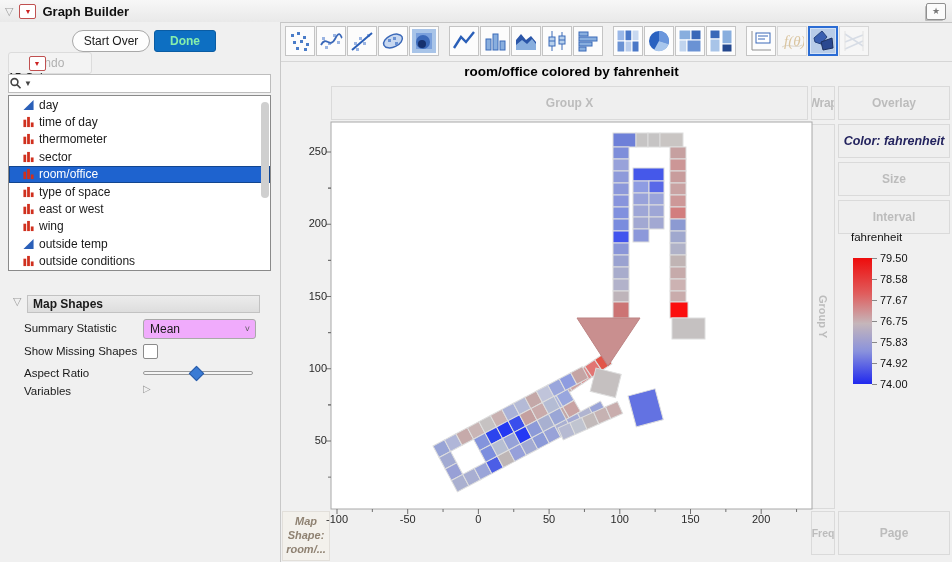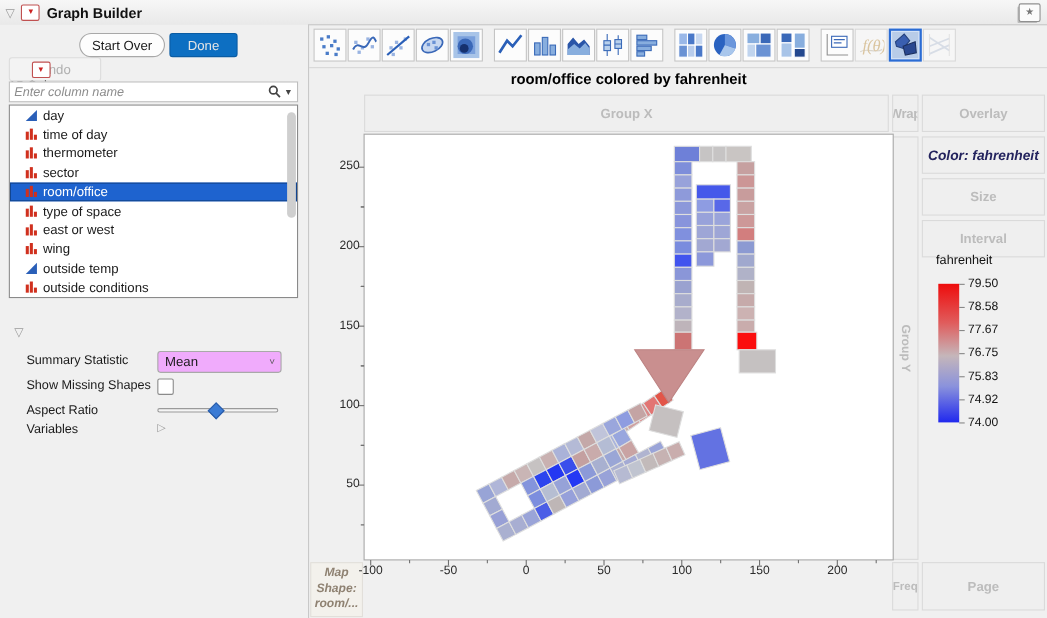--- a/index.html
+++ b/index.html
@@ -15,21 +15,21 @@
   .win-title{font-weight:bold;font-size:13px;color:#111;}
   .win-icon{margin-left:auto;margin-right:6px;width:18px;height:15px;border:1px solid #909090;border-radius:2px;
             background:#fbfbfb;display:flex;align-items:center;justify-content:center;font-size:9px;color:#777;
             box-shadow:-2px 2px 0 -1px #bbb;}
   
   .left-panel{left:0;top:22px;width:280px;height:540px;background:#f0f0f0;border-right:1px solid #c8c8c8;}
   .btn{position:absolute;height:22px;border-radius:3px;font-size:12px;display:flex;align-items:center;
        justify-content:center;box-sizing:border-box;cursor:default;}
   .btn-disabled{background:#f3f3f3;border:1px solid #dcdcdc;color:#b0b0b0;}
   .btn-normal{background:#fdfdfd;border:1px solid #a8a8a8;color:#1a1a1a;}
-  .btn-primary{background:#0d6fc2;border:1px solid #0a5ca3;color:#e5e5e5;font-weight:normal;}
+  .btn-primary{background:#0d6fc2;border:1px solid #0a5ca3;color:#86efac;font-weight:bold;}
   .sec-head{position:absolute;display:flex;align-items:center;font-size:12px;color:#222;}
   .search{position:absolute;left:8px;top:74px;width:263px;height:19px;background:#fff;border:1px solid #bdbdbd;
           box-sizing:border-box;display:flex;align-items:center;}
   .search input{flex:1;border:none;outline:none;font-style:italic;font-size:11.5px;color:#444;padding:0 4px;
                 font-family:"Liberation Sans",sans-serif;background:transparent;}
   .search input::placeholder{color:#8d8d8d;}
   .col-list{position:absolute;left:8px;top:95px;width:263px;height:176px;background:#fff;border:1px solid #8a8a8a;
             box-sizing:border-box;overflow:hidden;}
   .col-row{height:17.4px;display:flex;align-items:center;font-size:12px;padding-left:13px;white-space:nowrap;}
   .col-row.selected{background:#1e63cf;color:#fff;outline:1px solid #12458f;outline-offset:-1px;}
@@ -87,21 +87,20 @@
   <div class="btn btn-disabled" style="left:8px;top:8px;width:84px;margin-top:22px;">Undo</div>
   <div class="btn btn-normal" style="left:72px;top:8px;width:78px;border-radius:11px;">Start Over</div>
   <div class="btn btn-primary" style="left:154px;top:8px;width:62px;">Done</div>
 
   <div class="sec-head" style="left:8px;top:34px;flex-direction:column;">
     <span class="redtri-btn">▼</span>
     <span>15 Columns</span>
   </div>
 
   <div class="search" style="top:52px;">
-    <input placeholder="Enter column name" style="">
     <svg width="13" height="13" viewBox="0 0 13 13" style="margin-right:2px;">
       <circle cx="5.5" cy="5" r="3.4" fill="none" stroke="#444" stroke-width="1.6"></circle>
       <line x1="8" y1="7.6" x2="11.5" y2="11.2" stroke="#444" stroke-width="1.6"></line>
     </svg>
     <span style="font-size:8px;color:#444;margin-right:4px;">▼</span>
   </div>
 
   <div class="col-list" style="top:73px;" id="col-list">
       <div class="col-row">
         <svg class="col-ico" viewBox="0 0 13 13">
@@ -176,20 +175,21 @@
           <rect x="1" y="4" width="3" height="8" fill="#d0301e"></rect>
           <rect x="5" y="1" width="3" height="11" fill="#d0301e"></rect>
           <rect x="9" y="7" width="3" height="5" fill="#d0301e"></rect>
         </svg>
         <span>outside conditions</span>
       </div>
     </div>
   <div class="scrollbar" style="right:11px;top:80px;"></div>
 
   <span class="outline-tri abs" style="left:8px;top:273px;">▽</span>
+  <div class="mapshapes-bar" style="top:273px;">Map Shapes</div>
 
   <div class="form-label" style="top:300px;">Summary Statistic</div>
   <div class="dropdown" style="top:297px;">
     <span>Mean</span>
     <span class="dd-chev">˅</span>
   </div>
 
   <div class="form-label" style="top:323px;">Show Missing Shapes</div>
   <div class="checkbox" style="top:322px;"></div>
 

